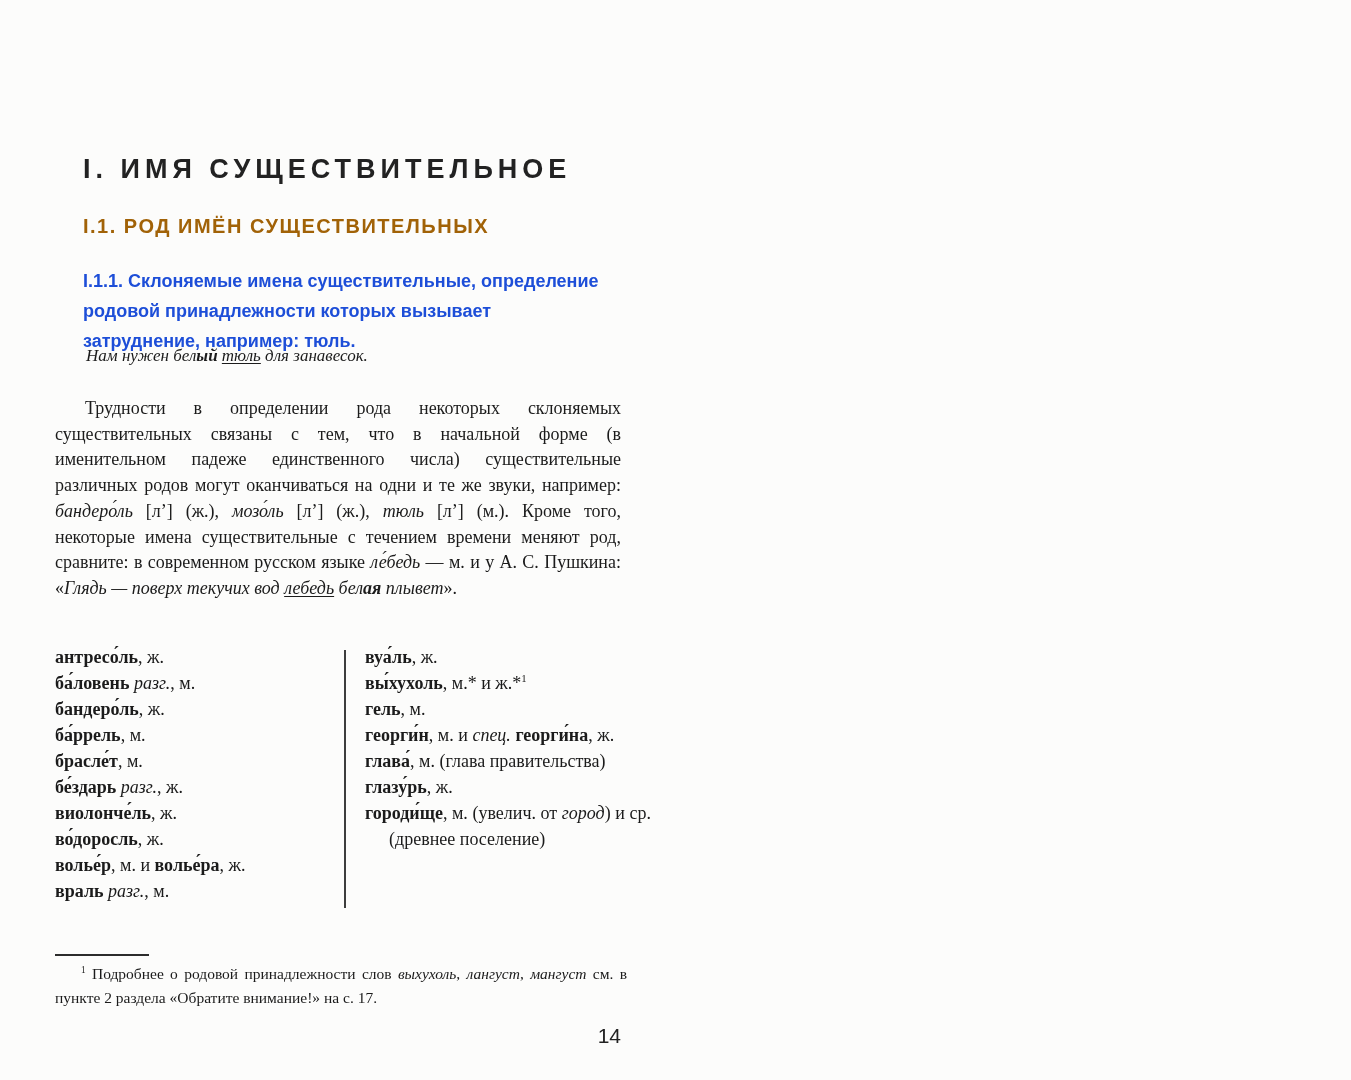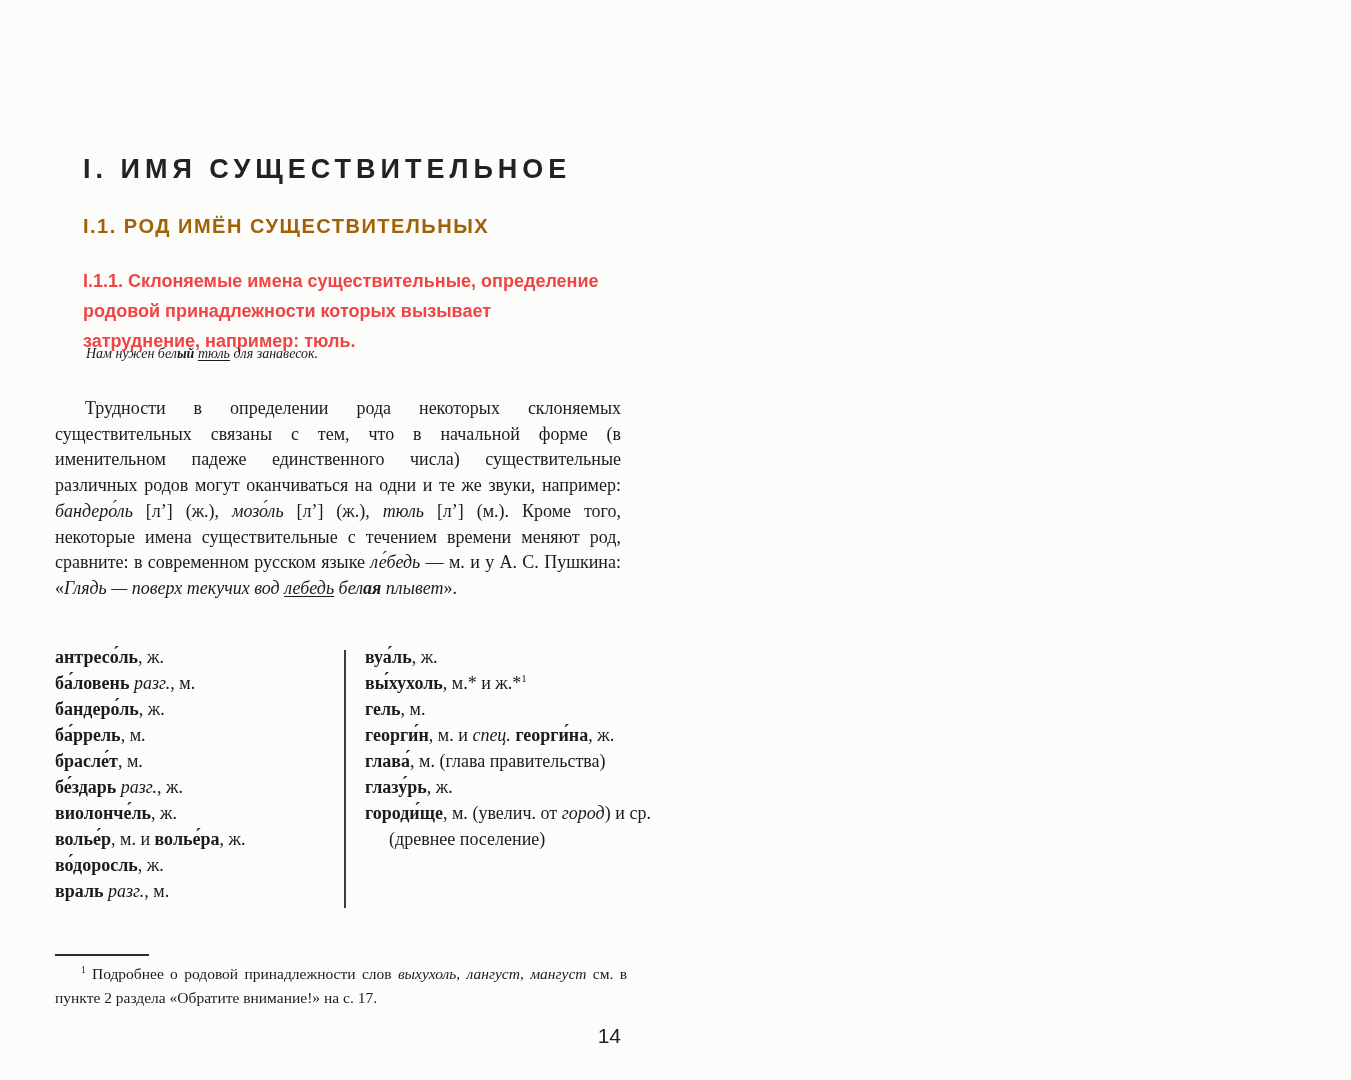--- a/index.html
+++ b/index.html
@@ -9,22 +9,22 @@
     font-family:"Liberation Serif",serif;
     -webkit-font-smoothing:antialiased;
   }
   .page{position:absolute;top:0;height:1080px;}
   .page-left{left:0;width:676px;margin-top:22px;}
   .page-right{left:676px;width:675px;}
 
   
   .chapter-title{position:absolute;left:83px;top:114px;font-family:"Liberation Sans",sans-serif;font-weight:700;font-size:27px;letter-spacing:5px;white-space:nowrap;color:#222;}
   .section-heading{position:absolute;left:83px;top:176px;font-family:"Liberation Sans",sans-serif;font-weight:700;font-size:20px;letter-spacing:1.5px;white-space:nowrap;color:#a16207;}
-  .subsection-heading{position:absolute;left:83px;top:226px;width:522px;font-family:"Liberation Sans",sans-serif;font-weight:700;font-size:18px;line-height:30px;color:#ef4444;}
-  .example{position:absolute;left:86px;top:324px;font-size:14px;white-space:nowrap;text-align:center;}
+  .subsection-heading{position:absolute;left:83px;top:226px;width:522px;font-family:"Liberation Sans",sans-serif;font-weight:700;font-size:18px;line-height:30px;color:#1d4ed8;}
+  .example{position:absolute;left:86px;top:324px;font-size:17px;white-space:nowrap;text-align:center;}
   .intro{position:absolute;left:55px;top:374px;width:566px;font-size:18px;line-height:25.7px;text-align:justify;text-indent:30px;margin:0;}
   .list-l1{position:absolute;left:55px;top:622px;width:282px;font-size:18px;line-height:26px;}
   .list-l2{position:absolute;left:365px;top:622px;width:286px;font-size:18px;line-height:26px;}
   .divider-left{position:absolute;left:344px;top:628px;width:2px;height:258px;background:#3d3d3d;}
   .fn-rule{position:absolute;left:55px;top:932px;width:94px;height:2px;background:#2c2c2c;}
   .footnote{position:absolute;left:55px;top:940px;width:572px;font-size:15.5px;line-height:24px;text-align:justify;text-indent:26px;}
   .pageno-left{position:absolute;left:55px;top:1002px;width:566px;text-align:right;font-family:"Liberation Sans",sans-serif;font-size:21px;color:#222;}
 
   
   .entry{padding-left:24px;text-indent:-24px;text-align:justify;}
@@ -46,22 +46,22 @@
     <p class="intro"><span>Трудности в определении рода некоторых склоняемых существительных связаны с тем, что в начальной форме (в именительном падеже единственного числа) существительные различных родов могут оканчиваться на одни и те же звуки, например: </span><span class="seg-i">бандеро́ль</span><span> [л’] (ж.), </span><span class="seg-i">мозо́ль</span><span> [л’] (ж.), </span><span class="seg-i">тюль</span><span> [л’] (м.). Кроме того, некоторые имена существительные с течением времени меняют род, сравните: в современном русском языке </span><span class="seg-i">ле́бедь</span><span> — м. и у А. С. Пушкина: «</span><span class="seg-i">Глядь — поверх текучих вод </span><span class="seg-i seg-u">лебедь</span><span class="seg-i"> бел</span><span class="seg-b seg-i">ая</span><span class="seg-i"> плывет</span><span>».</span></p>
 
     <div class="list-l1">
         <div class="entry"><span class="seg-b">антресо́ль</span><span>, ж.</span></div>
         <div class="entry"><span class="seg-b">ба́ловень </span><span class="seg-i">разг.</span><span>, м.</span></div>
         <div class="entry"><span class="seg-b">бандеро́ль</span><span>, ж.</span></div>
         <div class="entry"><span class="seg-b">ба́ррель</span><span>, м.</span></div>
         <div class="entry"><span class="seg-b">брасле́т</span><span>, м.</span></div>
         <div class="entry"><span class="seg-b">бе́здарь </span><span class="seg-i">разг.</span><span>, ж.</span></div>
         <div class="entry"><span class="seg-b">виолонче́ль</span><span>, ж.</span></div>
+        <div class="entry"><span class="seg-b">во́доросль</span><span>, ж.</span></div>
         <div class="entry"><span class="seg-b">волье́р</span><span>, м. и </span><span class="seg-b">волье́ра</span><span>, ж.</span></div>
-        <div class="entry"><span class="seg-b">во́доросль</span><span>, ж.</span></div>
         <div class="entry"><span class="seg-b">враль </span><span class="seg-i">разг.</span><span>, м.</span></div>
       </div>
     <div class="divider-left"></div>
     <div class="list-l2">
         <div class="entry"><span class="seg-b">вуа́ль</span><span>, ж.</span></div>
         <div class="entry"><span class="seg-b">вы́хухоль</span><span>, м.* и ж.*</span><span class="seg-sup">1</span></div>
         <div class="entry"><span class="seg-b">гель</span><span>, м.</span></div>
         <div class="entry"><span class="seg-b">георги́н</span><span>, м. и </span><span class="seg-i">спец.</span><span> </span><span class="seg-b">георги́на</span><span>, ж.</span></div>
         <div class="entry"><span class="seg-b">глава́</span><span>, м. (глава правительства)</span></div>
         <div class="entry"><span class="seg-b">глазу́рь</span><span>, ж.</span></div>

